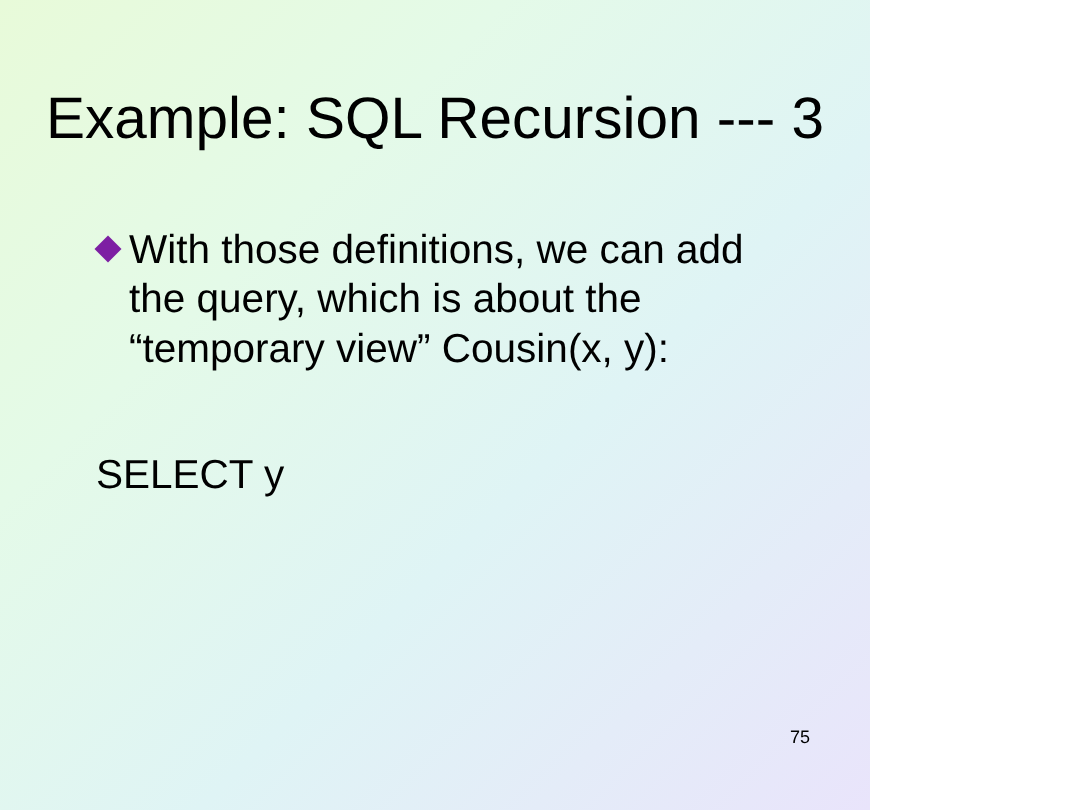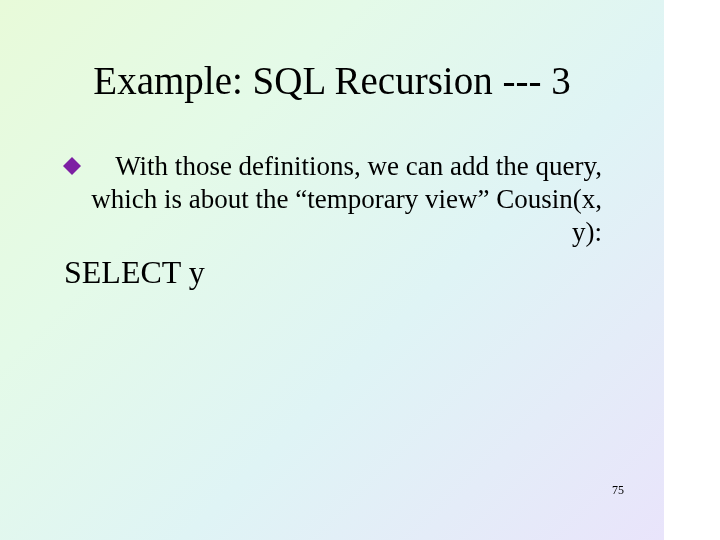--- a/index.html
+++ b/index.html
@@ -3,26 +3,26 @@
 <meta charset="utf-8">
 <style>
   html, body {
     margin: 0;
     padding: 0;
     width: 720px;
     height: 540px;
     overflow: hidden;
   }
   .slide {
-    width: 664px;
+    width: 580px;
     height: 540px;
     background: linear-gradient(135deg, #e8fad9 0%, #e4fae8 30%, #dff4f5 60%, #e9e4fb 100%);
     position: relative;
     box-sizing: border-box;
-    font-family: Liberation Serif, serif;
+    font-family: Liberation Sans, sans-serif;
     color: #000;
   }
   .title {
     position: absolute;
     top: 58px;
     left: 0;
     width: 100%;
     text-align: center;
     font-size: 39px;
     font-weight: 400;
@@ -30,39 +30,39 @@
   }
   .body {
     position: absolute;
     top: 150px;
     left: 62px;
     right: 62px;
   }
   .bullet-row {
     display: flex;
     align-items: flex-start;
-    text-align: right;
   }
   .bullet-icon {
     flex: 0 0 auto;
     width: 22px;
     height: 22px;
     margin-top: 6px;
     margin-right: 2px;
   }
   .bullet-icon svg {
     display: block;
   }
   .bullet-text {
     font-size: 27px;
     line-height: 1.22;
   }
   .code-block {
+    margin-top: 48px;
     margin-left: 2px;
-    font-size: 32px;
+    font-size: 27px;
     line-height: 1.45;
   }
   .pagenum {
     position: absolute;
     right: 40px;
     bottom: 42px;
     font-size: 12px;
     color: #000;
   }
 </style>

